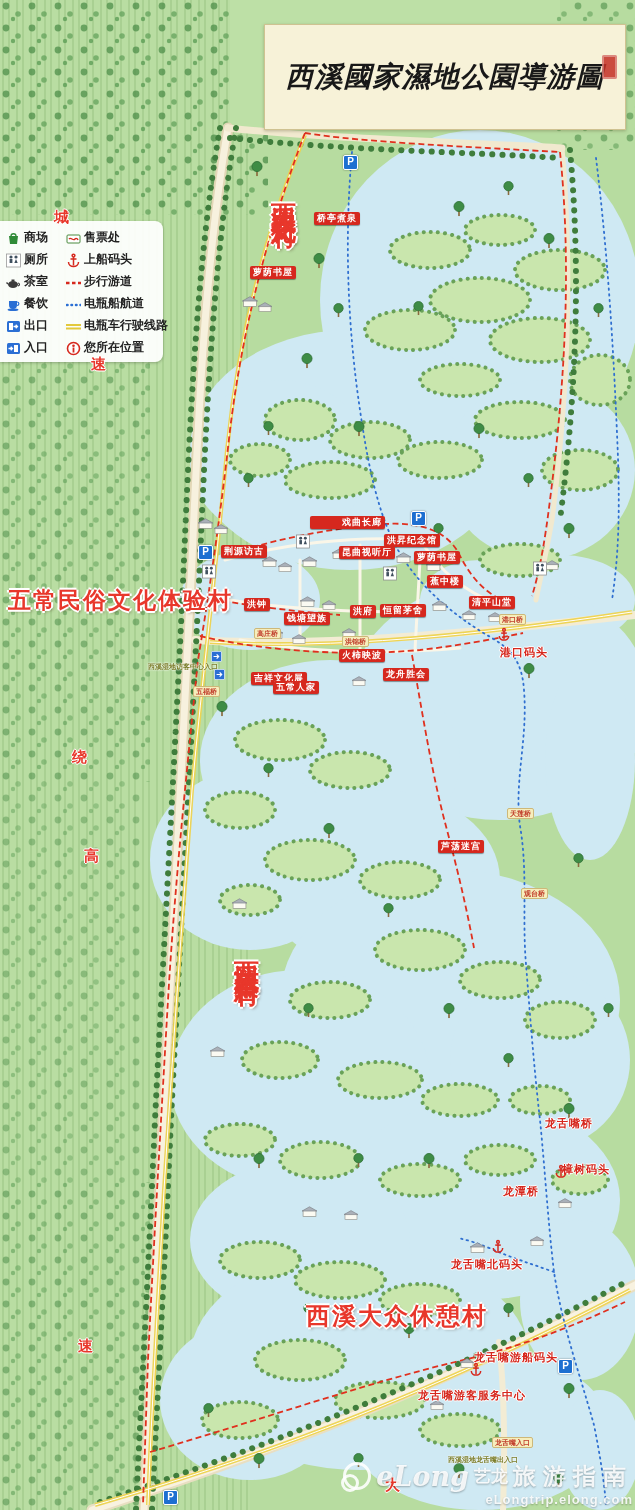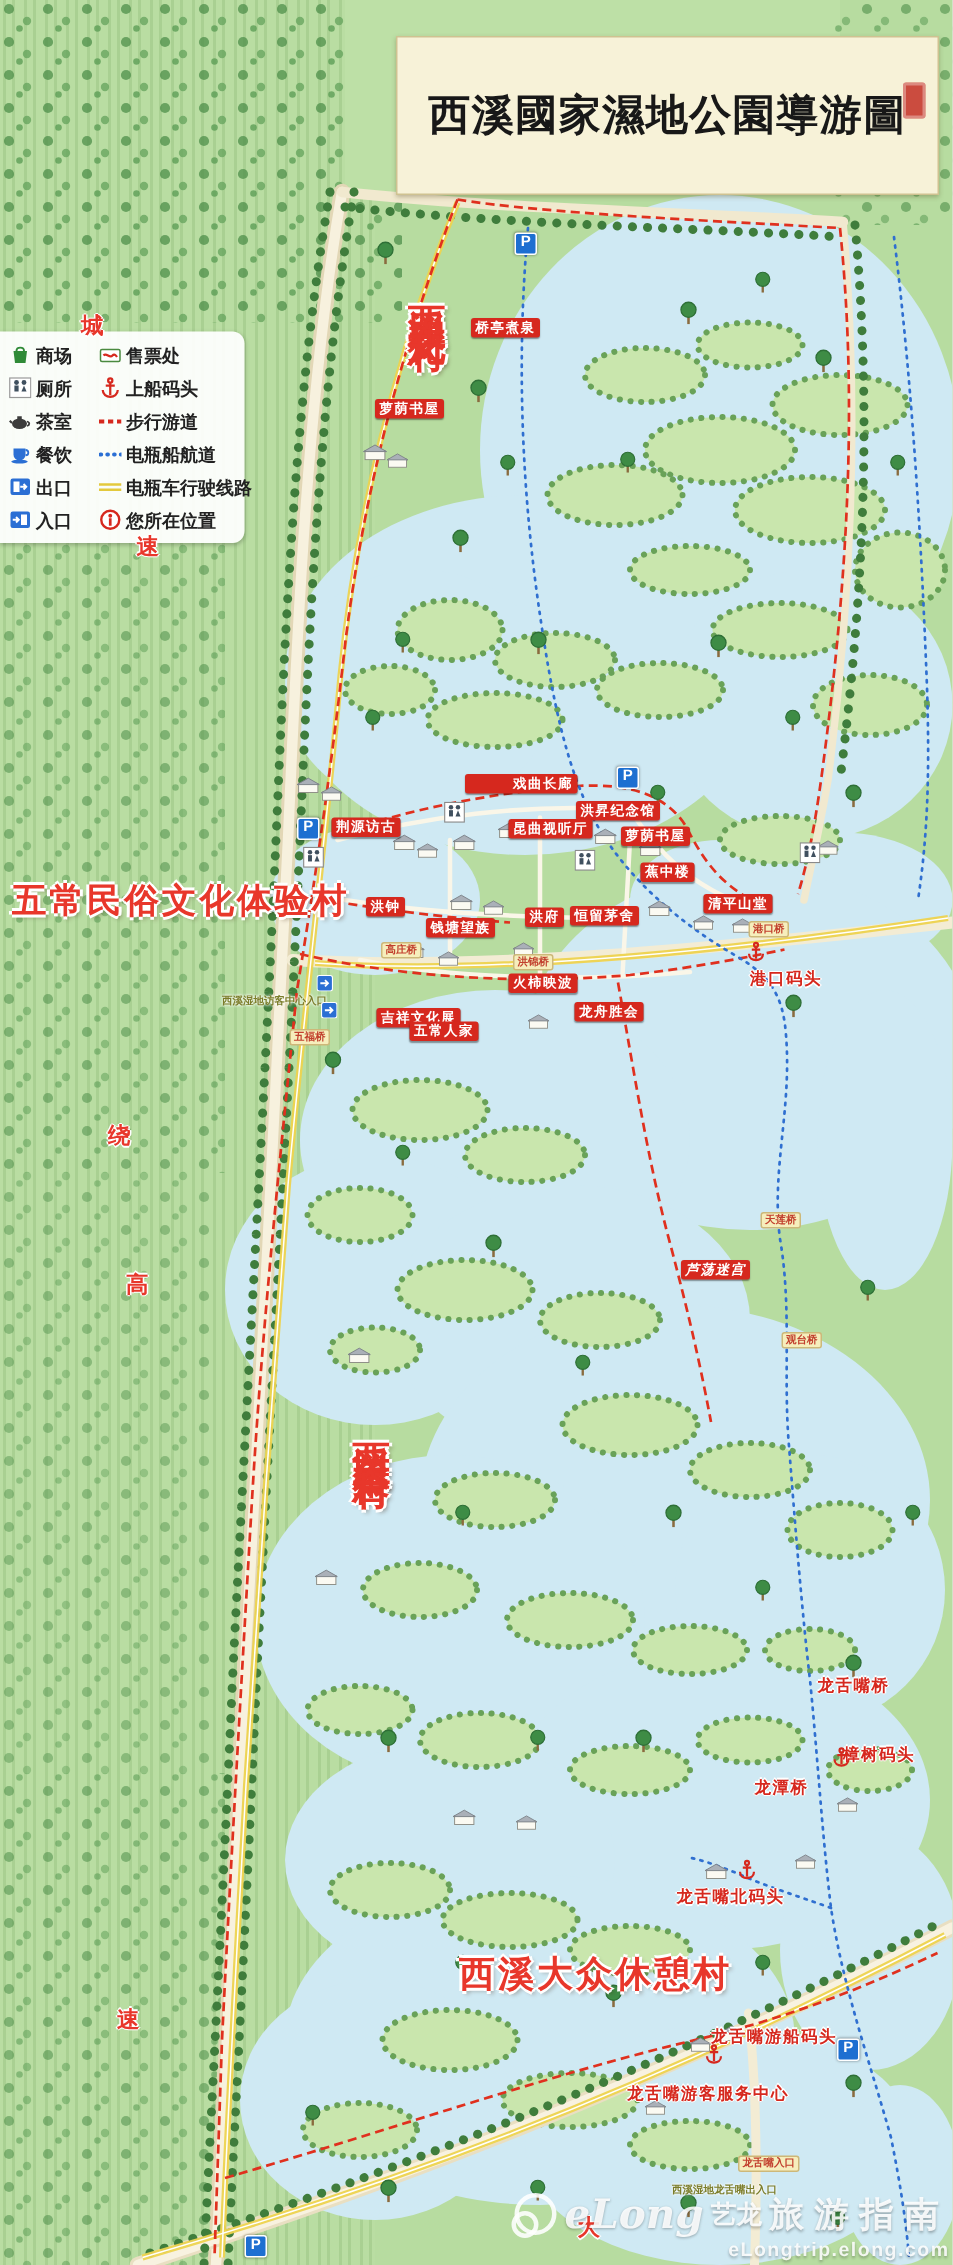--- a/index.html
+++ b/index.html
@@ -3,34 +3,34 @@
 <meta charset="utf-8">
 <style>
   html,body{margin:0;padding:0;background:#e8e8e8;}
   #stage{position:relative;width:635px;height:1510px;overflow:hidden;
          background:#b7dca0;font-family:"Liberation Sans",sans-serif;}
   #stage svg.base{position:absolute;left:0;top:0;}
 
   
   .title-box{position:absolute;left:264px;top:24px;width:360px;height:104px;
     background:#f7f2d8;border:1px solid #cfc291;box-shadow:0 1px 3px rgba(90,80,40,.35);
-    display:flex;flex-direction:row;align-items:center;justify-content:center;}
+    display:flex;flex-direction:row;align-items:center;justify-content:center;font-style:italic;}
   .title-main{font-family:"DejaVu Serif",serif;font-weight:bold;font-size:28px;
     letter-spacing:1px;color:#181818;white-space:nowrap;}
   .title-sub{font-family:"DejaVu Serif",serif;font-weight:bold;font-size:25px;
     letter-spacing:6px;color:#181818;margin-top:4px;}
   .seal{position:absolute;right:8px;top:30px;width:15px;height:24px;background:#c43025;
     border-radius:2px;opacity:.85;box-shadow:inset 0 0 0 2px rgba(255,255,255,.35);}
 
   
   .legend{position:absolute;left:0px;top:221px;width:163px;height:141px;
     background:rgba(255,255,255,.93);border-radius:0 8px 8px 0;
     box-shadow:0 1px 3px rgba(0,0,0,.25);padding:5px 2px 4px 6px;box-sizing:border-box;
     display:grid;grid-template-columns:60px 1fr;grid-auto-rows:22px;align-items:center;}
-  .lg-item{display:flex;align-items:flex-start;gap:3px;white-space:nowrap;}
+  .lg-item{display:flex;align-items:flex-end;gap:3px;white-space:nowrap;}
   .lg-icon{width:15px;height:15px;flex:0 0 15px;display:inline-flex;}
   .lg-icon svg{width:15px;height:15px;}
   .lg-label{font-size:12px;font-weight:bold;color:#222;letter-spacing:0px;}
 
   
   .village{position:absolute;color:#e8372b;font-weight:bold;
     text-shadow:-2px 0 0 #fff,2px 0 0 #fff,0 -2px 0 #fff,0 2px 0 #fff,2px 2px 3px rgba(60,30,10,.35);
     white-space:nowrap;}
   .v-vert{writing-mode:vertical-rl;text-orientation:upright;}
   .v1{left:268px;top:184px;font-size:25px;letter-spacing:3px;}
@@ -447,21 +447,21 @@
       <div class="poi" style="left: 244px; top: 598px;">洪钟</div>
       <div class="poi" style="left: 427px; top: 575px;">蕉中楼</div>
       <div class="poi" style="left: 469px; top: 596px;">清平山堂</div>
       <div class="poi" style="left: 284px; top: 612px;">钱塘望族</div>
       <div class="poi" style="left: 350px; top: 605px;">洪府</div>
       <div class="poi" style="left: 380px; top: 604px;">恒留茅舍</div>
       <div class="poi" style="left: 339px; top: 649px;">火柿映波</div>
       <div class="poi" style="left: 251px; top: 672px;">吉祥文化展</div>
       <div class="poi" style="left: 242px; top: 681px; margin-left: 31px;">五常人家</div>
       <div class="poi" style="left: 383px; top: 668px;">龙舟胜会</div>
-      <div class="poi" style="left: 454px; top: 840px; font-style: italic;">芦荡迷宫</div>
+      <div class="poi" style="left: 438px; top: 840px;">芦荡迷宫</div>
     </div>
 
   <div>
 
   <div class="red-text" style="left: 500px; top: 645px;">港口码头</div>
       <div class="red-text" style="left: 545px; top: 1116px;">龙舌嘴桥</div>
       <div class="red-text" style="left: 562px; top: 1162px;">樟树码头</div>
       <div class="red-text" style="left: 503px; top: 1184px;">龙潭桥</div>
       <div class="red-text" style="left: 451px; top: 1257px;">龙舌嘴北码头</div>
       <div class="red-text" style="left: 474px; top: 1350px;">龙舌嘴游船码头</div>

